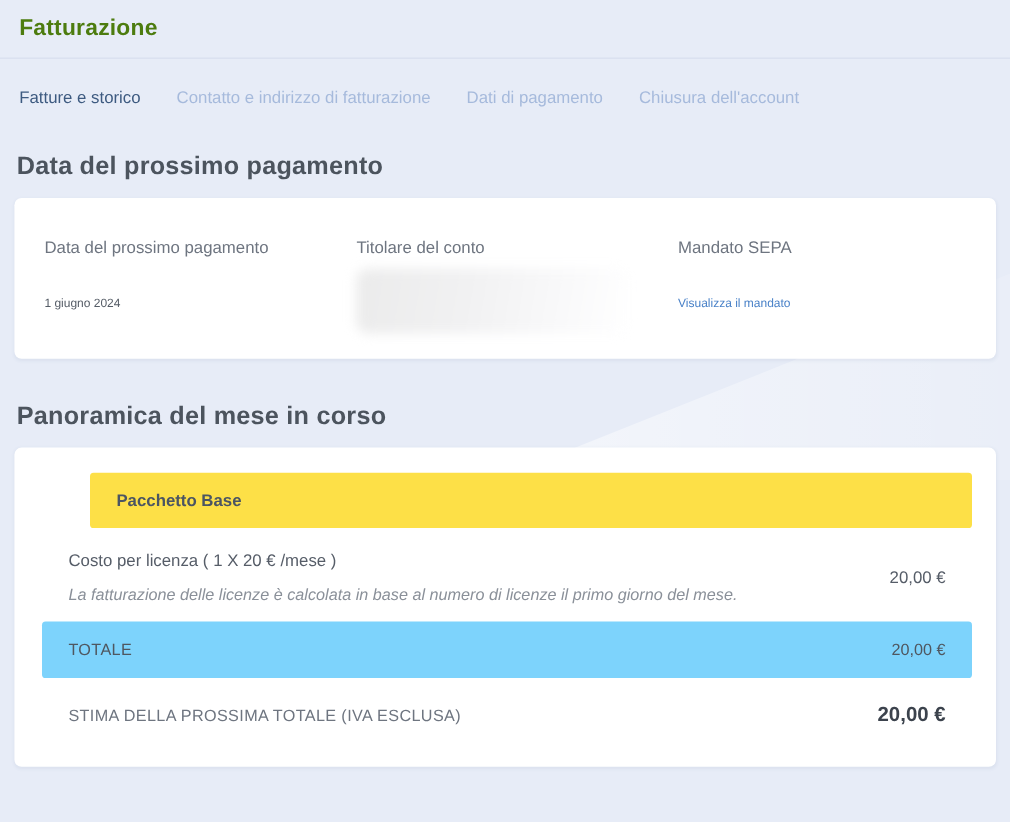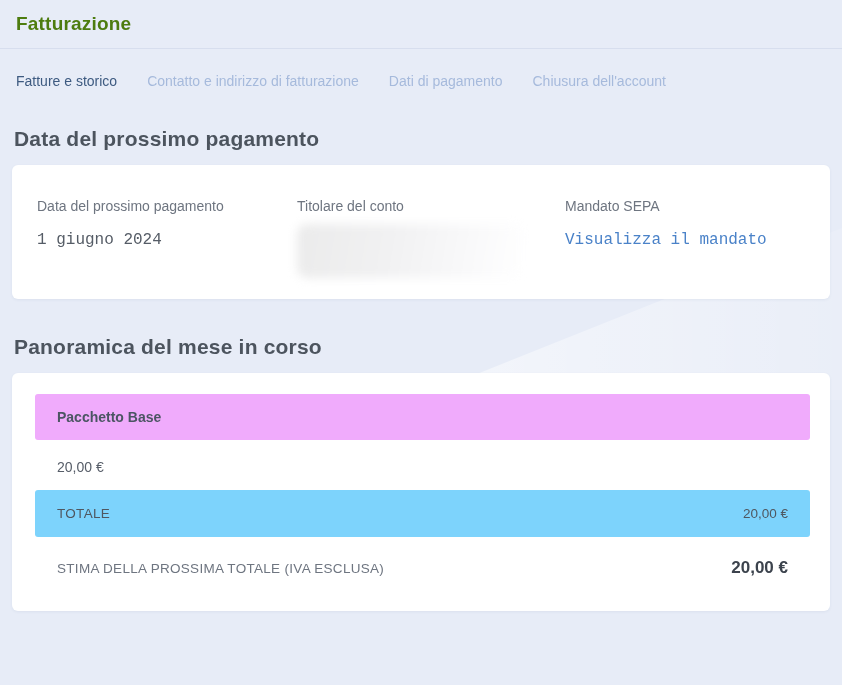--- a/index.html
+++ b/index.html
@@ -62,39 +62,40 @@
   }
 
   
   .card.next-payment {
     display: grid;
     grid-template-columns: 260px 268px 1fr;
     padding: 33px 24px 21px 25px;
     min-height: 134px;
   }
   .field-label { font-size: 14px; color: #6e7580; }
-  .field-value { margin-top: 17px; font-size: 16px; color: #555c66; font-family: Liberation Mono, monospace; }
+  .field-value { margin-top: 34px; font-size: 10px; color: #555c66; }
   .link { color: #4a82c8; cursor: pointer; }
   .redacted-blob {
     width: 228px; height: 54px;
     margin-top: 10px;
     border-radius: 10px;
     background: linear-gradient(100deg, #ebebeb 0%, #f1f1f2 40%, #f9f9fa 75%, #ffffff 100%);
     filter: blur(5px);
   }
 
   
   .card.overview { padding: 21px 20px 26px 23px; }
   .pkg-header {
-    background: #f0abfc;
+    background: #fde047;
     border-radius: 3px;
     padding: 15px 22px;
     font-size: 14px;
     font-weight: bold;
     color: #4b5563;
+    margin-left: 40px;
   }
   .cost-row {
     display: flex;
     justify-content: space-between;
     align-items: center;
     padding: 19px 22px 15px;
   }
   .cost-left { max-width: 640px; }
   .cost-label { font-size: 14px; color: #565d68; }
   .cost-note {
@@ -157,20 +158,24 @@
       <div class="field-value link">Visualizza il mandato</div>
     </div>
   </div>
 
   <div class="section-heading second">Panoramica del mese in corso</div>
 
   <div class="card overview">
     <div class="pkg-header">Pacchetto Base</div>
 
     <div class="cost-row">
+      <div class="cost-left">
+        <div class="cost-label">Costo per licenza ( 1 X 20 € /mese )</div>
+        <div class="cost-note">La fatturazione delle licenze è calcolata in base al numero di licenze il primo giorno del mese.</div>
+      </div>
       <div class="cost-amount">20,00 €</div>
     </div>
 
     <div class="total-row">
       <div class="total-label">TOTALE</div>
       <div class="total-amount">20,00 €</div>
     </div>
 
     <div class="estimate-row">
       <div class="estimate-label">STIMA DELLA PROSSIMA TOTALE (IVA ESCLUSA)</div>

